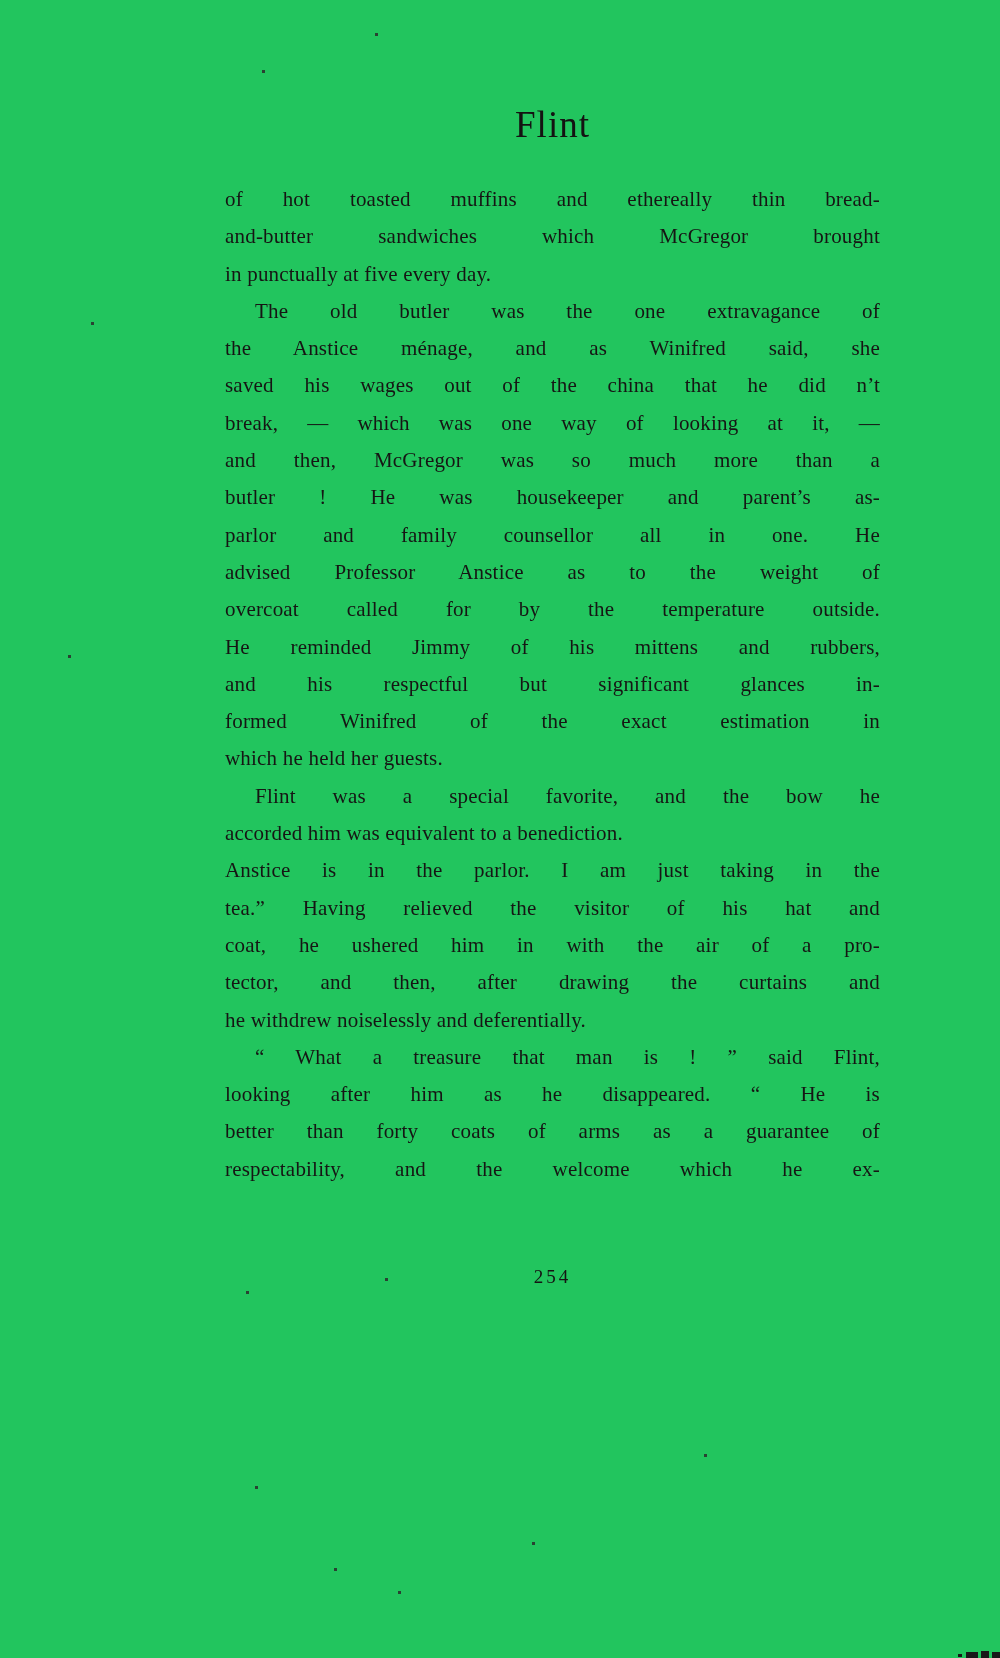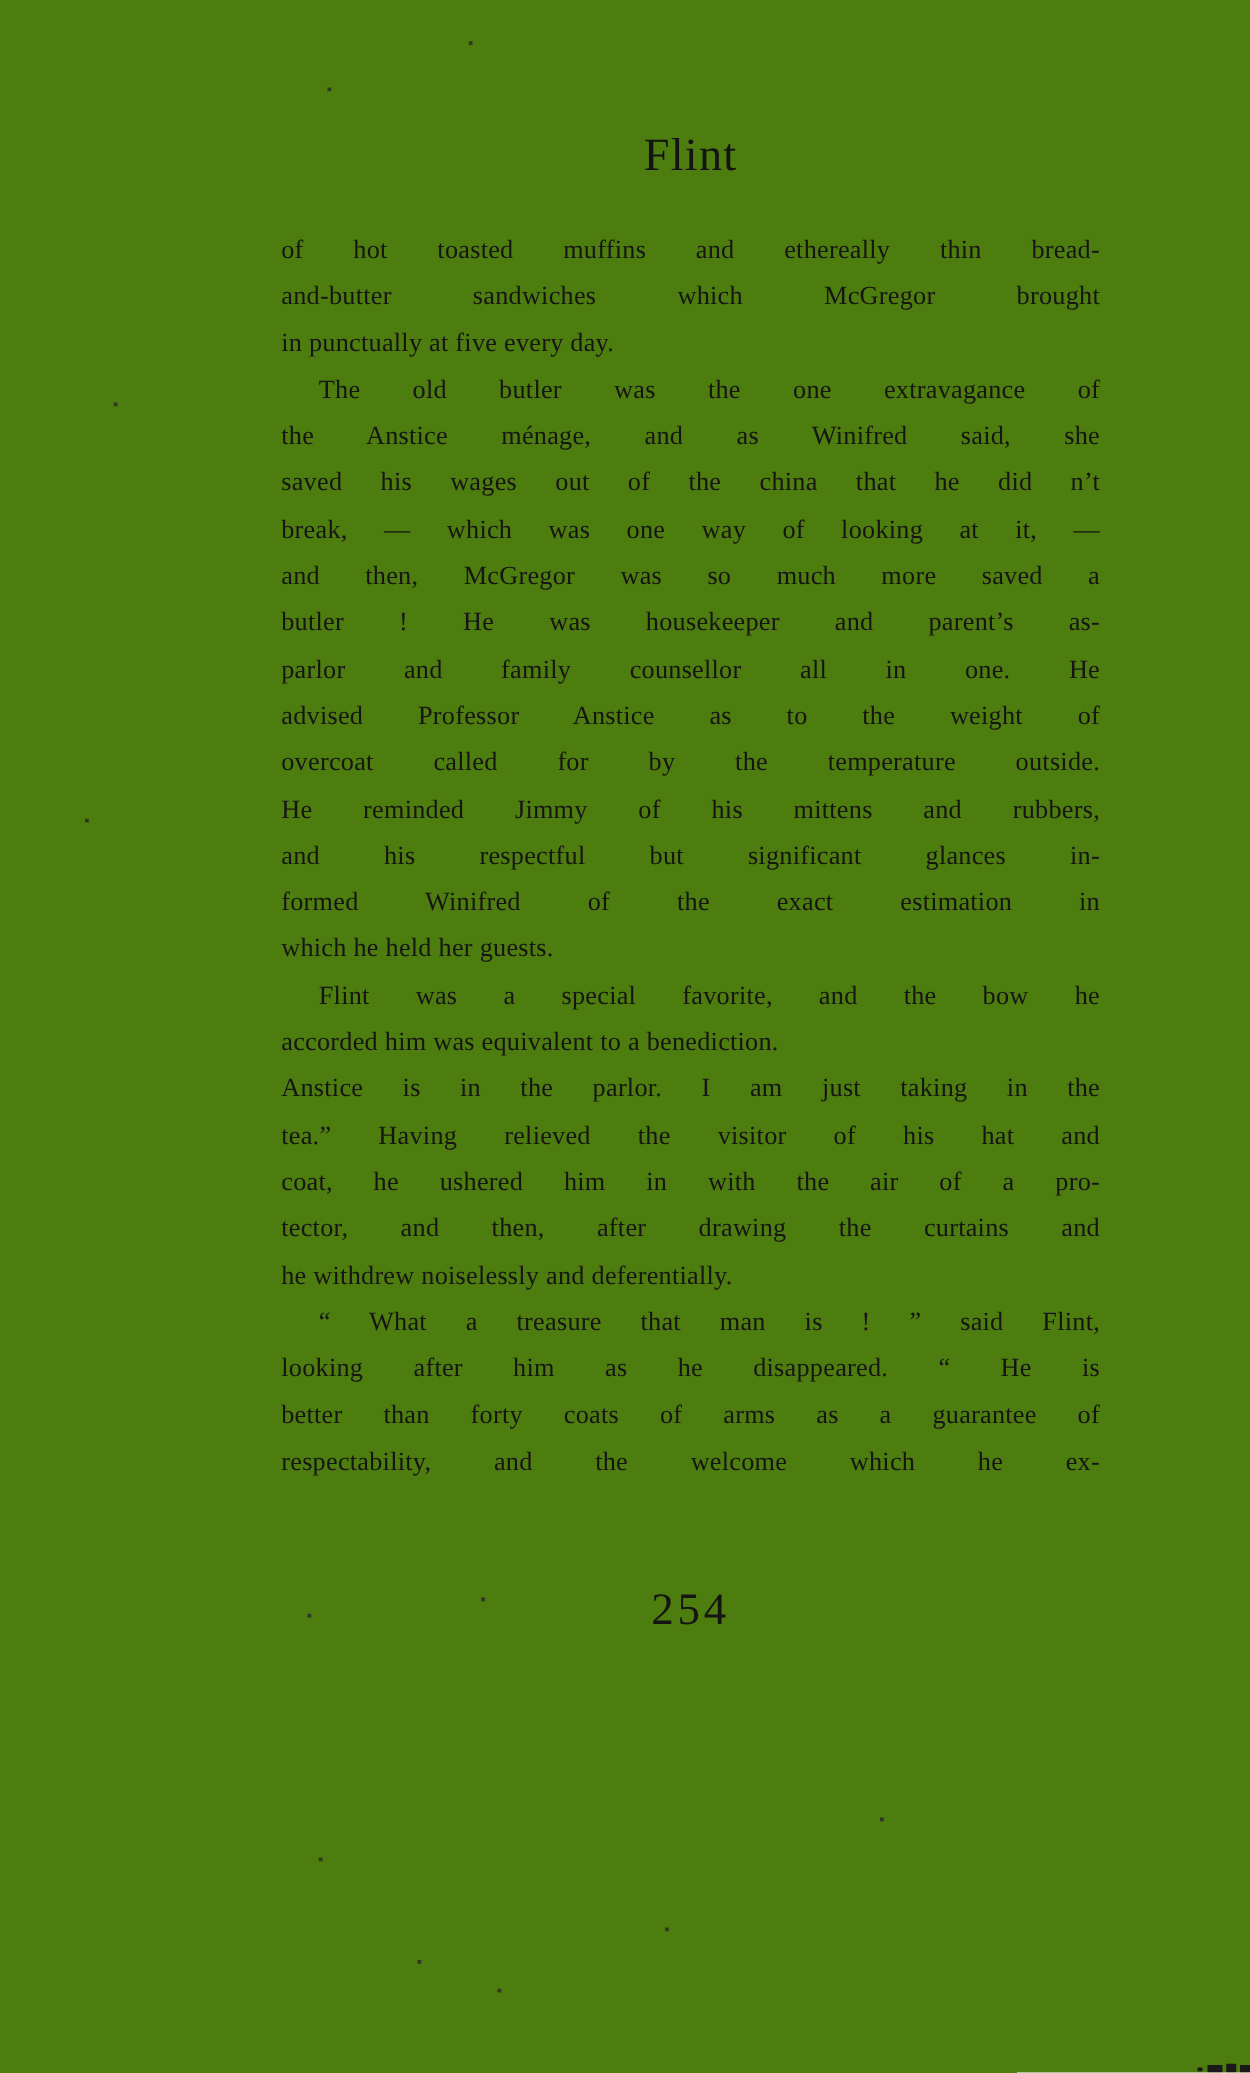--- a/index.html
+++ b/index.html
@@ -4,21 +4,21 @@
 <style>
   html, body {
     margin: 0;
     padding: 0;
     background: #ffffff;
   }
   .page {
     position: relative;
     width: 1000px;
     height: 1658px;
-    background: #4d7c0f;
+    background: #22c55e;
     overflow: hidden;
     font-family: "Liberation Serif", "DejaVu Serif", serif;
     color: #161514;
   }
   .page-header {
     position: absolute;
     top: 103px;
     left: 225px;
     width: 655px;
     text-align: center;
@@ -47,21 +47,21 @@
   }
   .line.first-indent {
     padding-left: 30px;
   }
   .page-number {
     position: absolute;
     top: 1266px;
     left: 225px;
     width: 655px;
     text-align: center;
-    font-size: 36px;
+    font-size: 19px;
     letter-spacing: 3px;
     color: #151413;
   }
   .speckle {
     position: absolute;
     background: #2a2a2a;
     width: 3px;
     height: 3px;
     opacity: 0.85;
   }
@@ -93,21 +93,21 @@
       <div class="paragraph">
         <div class="line">of hot toasted muffins and ethereally thin bread-</div>
         <div class="line">and-butter sandwiches which McGregor brought</div>
         <div class="line no-just">in punctually at five every day.</div>
       </div>
       <div class="paragraph">
         <div class="line first-indent">The old butler was the one extravagance of</div>
         <div class="line">the Anstice ménage, and as Winifred said, she</div>
         <div class="line">saved his wages out of the china that he did n’t</div>
         <div class="line">break, — which was one way of looking at it, —</div>
-        <div class="line">and then, McGregor was so much more saved a</div>
+        <div class="line">and then, McGregor was so much more than a</div>
         <div class="line">butler !  He was housekeeper and parent’s as-</div>
         <div class="line">parlor and family counsellor all in one.  He</div>
         <div class="line">advised Professor Anstice as to the weight of</div>
         <div class="line">overcoat called for by the temperature outside.</div>
         <div class="line">He reminded Jimmy of his mittens and rubbers,</div>
         <div class="line">and his respectful but significant glances in-</div>
         <div class="line">formed Winifred of the exact estimation in</div>
         <div class="line no-just">which he held her guests.</div>
       </div>
       <div class="paragraph">

